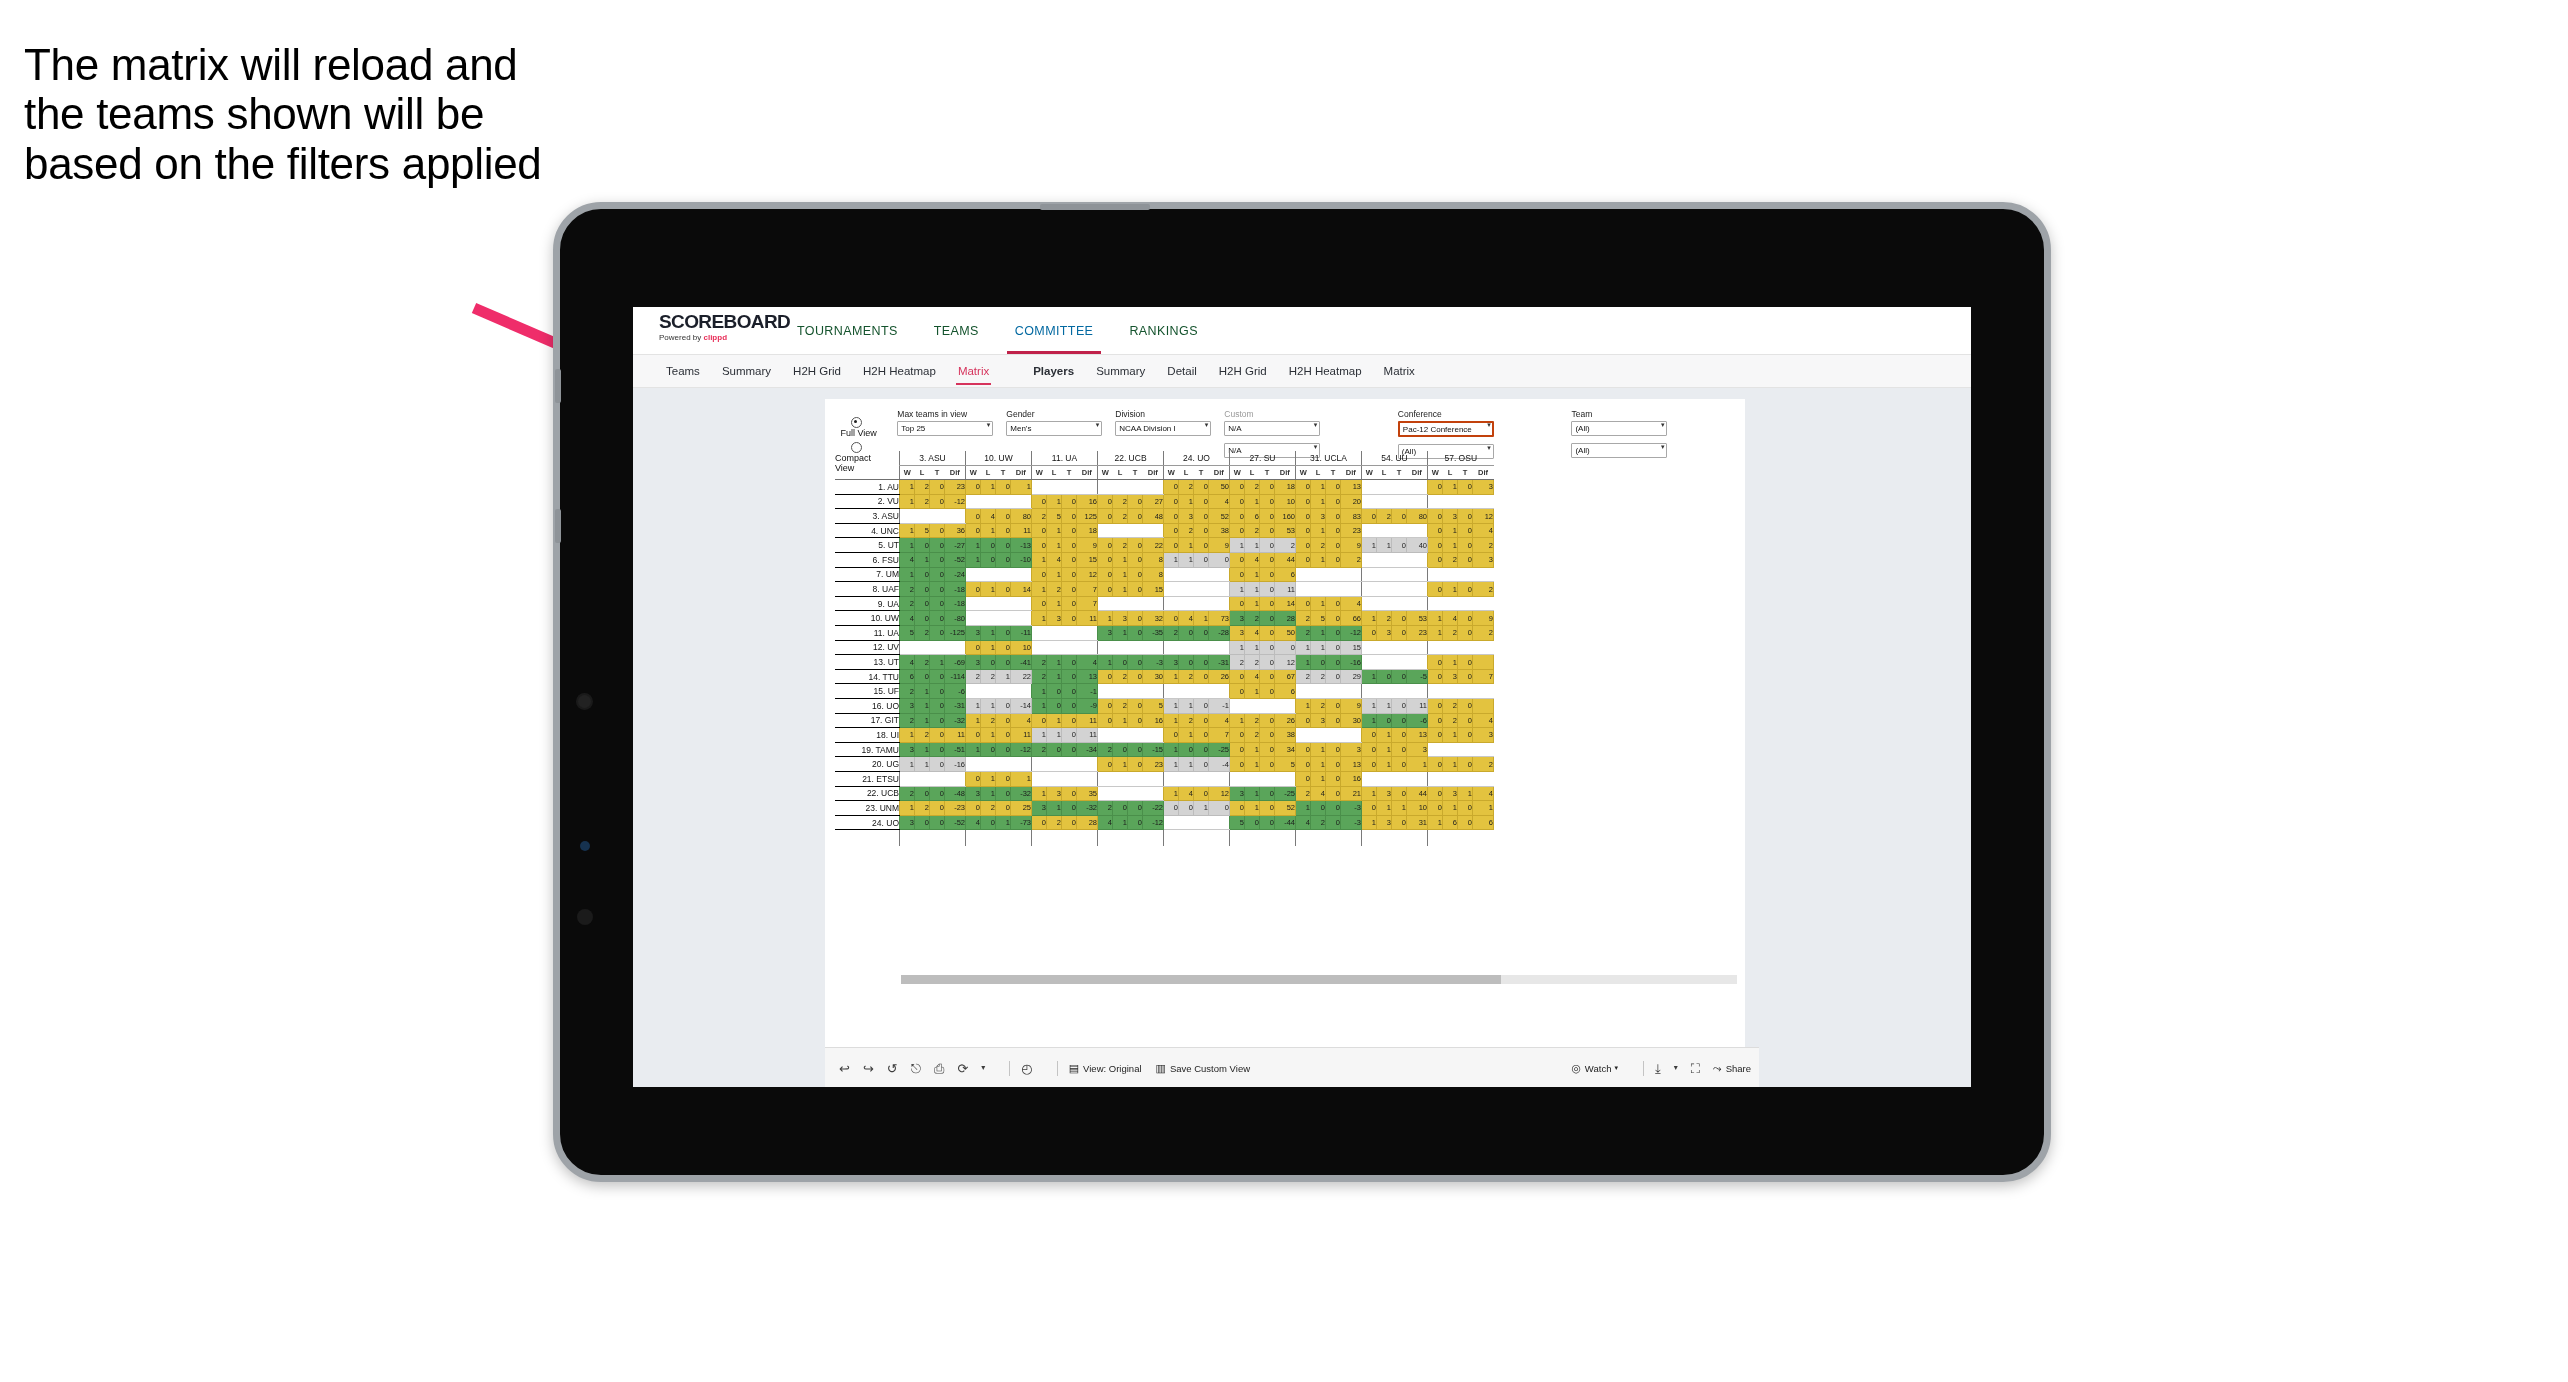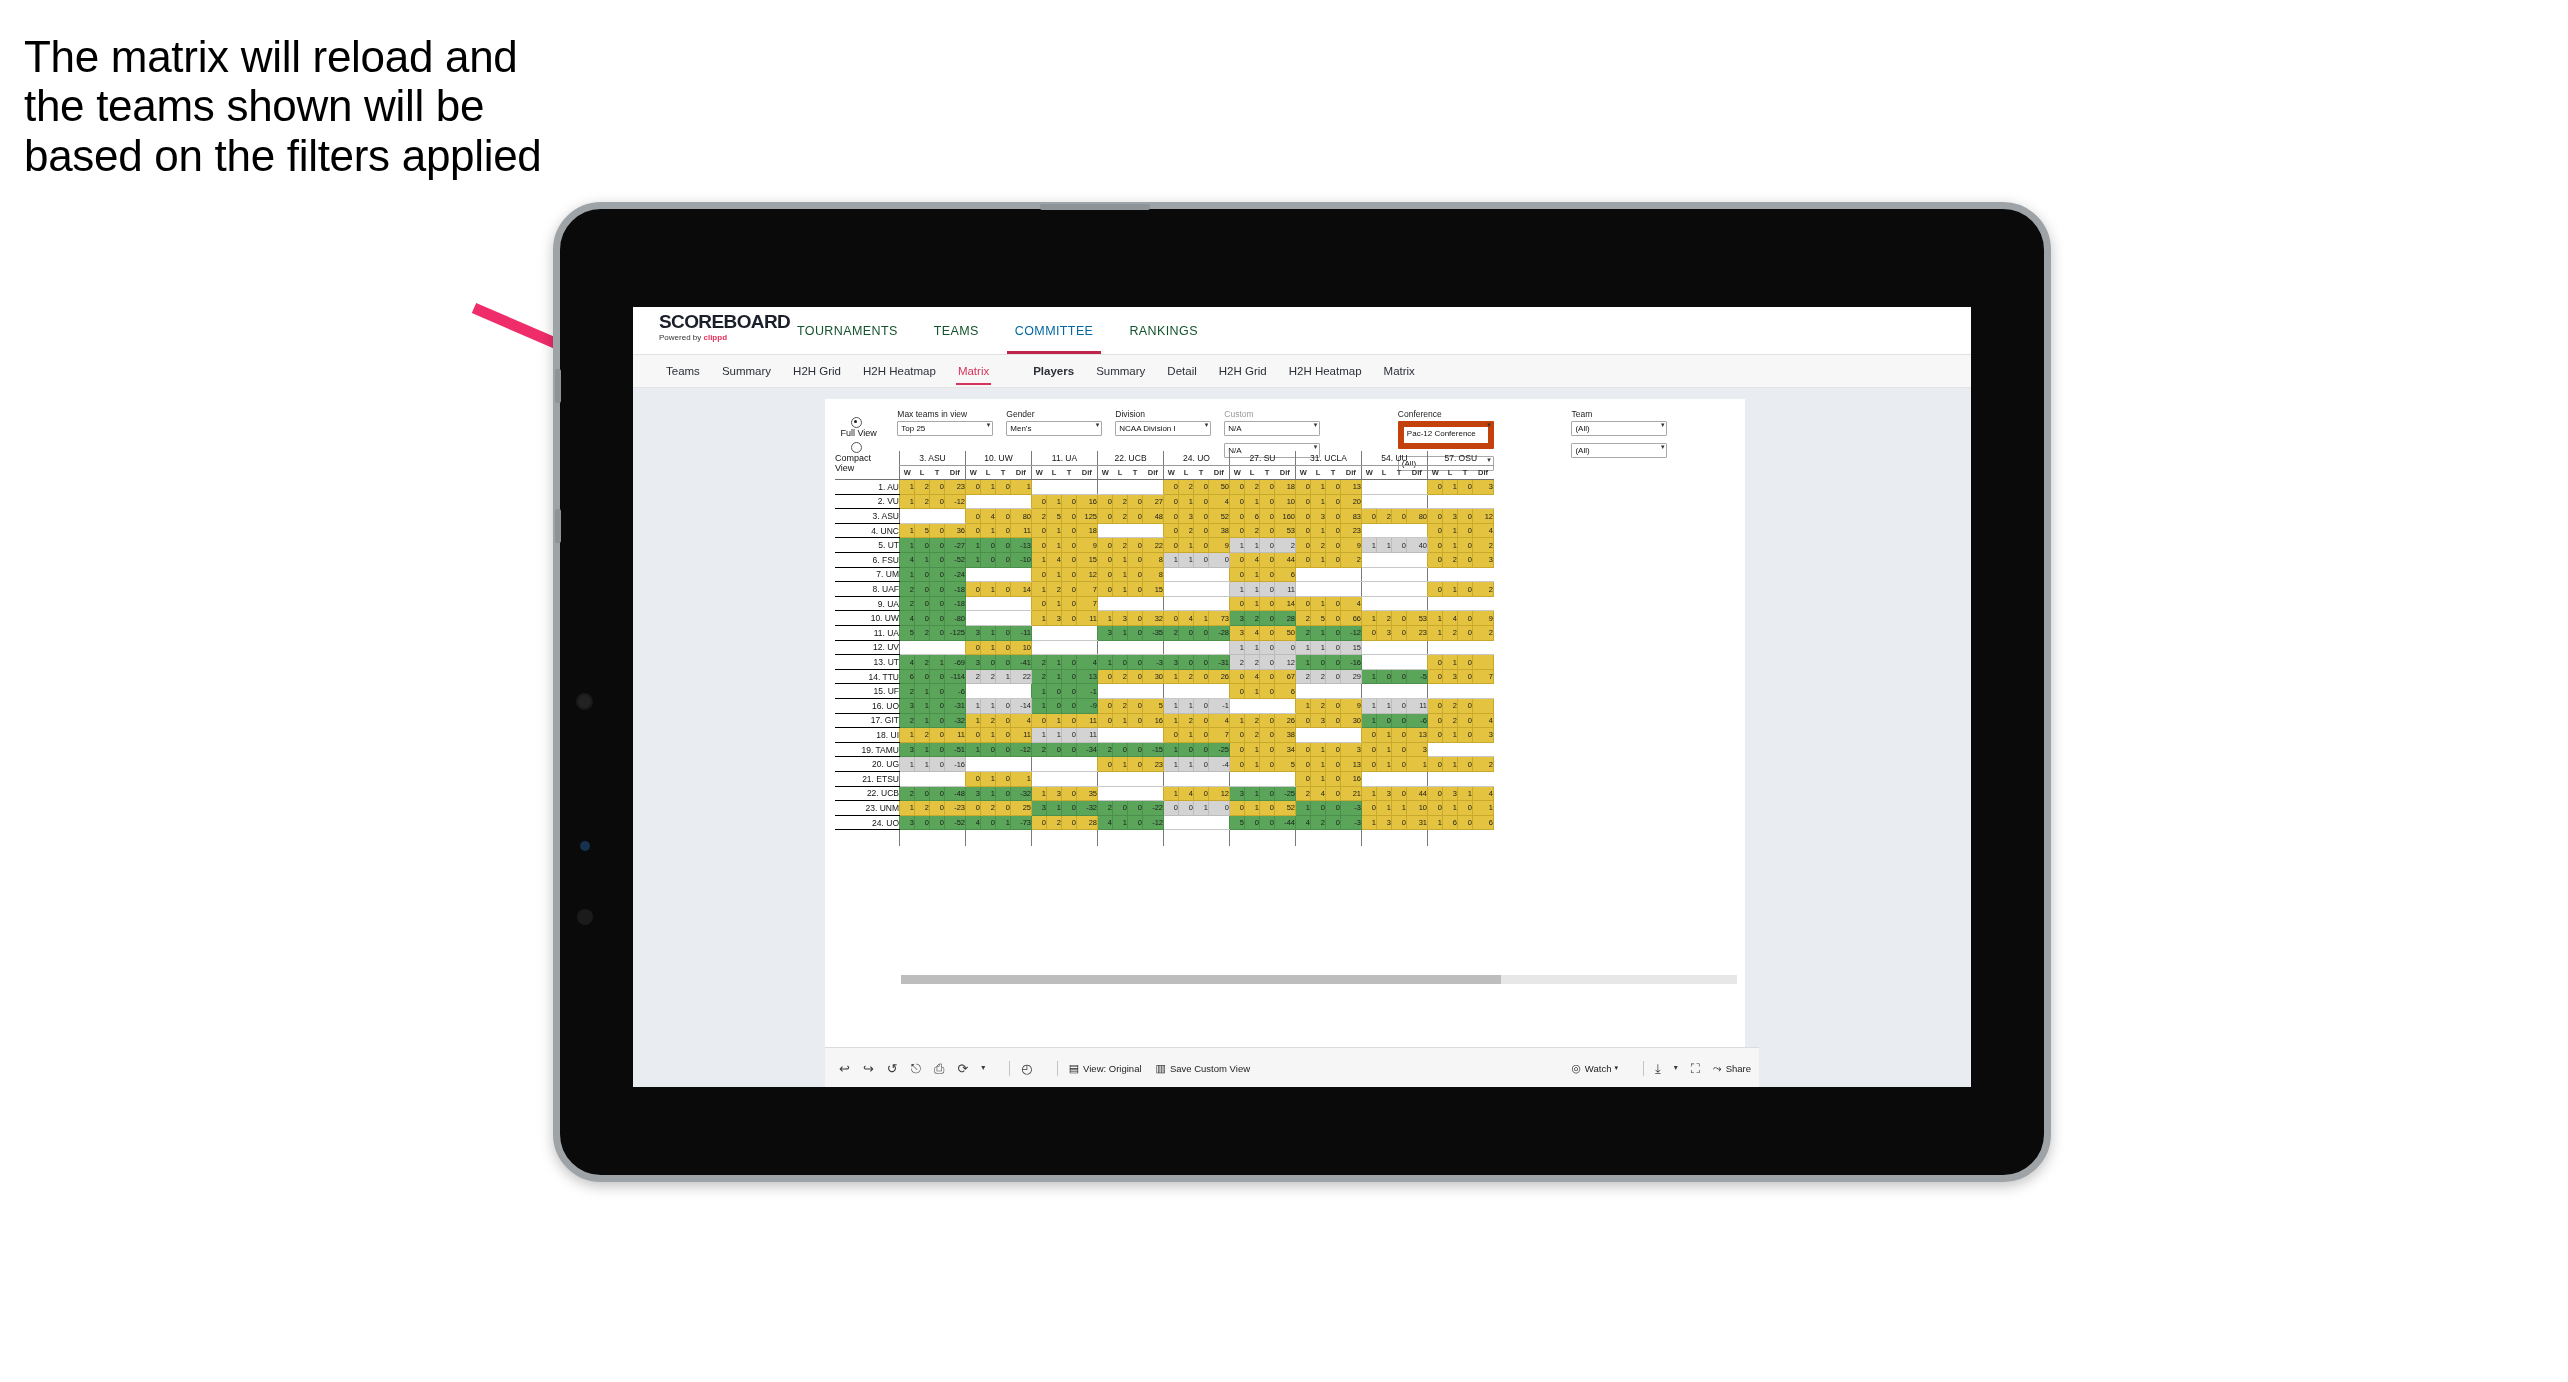--- a/index.html
+++ b/index.html
@@ -3,21 +3,21 @@
 <meta charset="utf-8">
 <style>
   html,body{margin:0;padding:0;}
   body{
     width:2568px;height:1382px;background:#ffffff;overflow:hidden;
     font-family:"Liberation Sans",sans-serif;position:relative;
   }
 
   
   #annotation{
-    position:absolute;left:24px;top:32px;width:520px;
+    position:absolute;left:24px;top:40px;width:520px;
     font-size:44px;line-height:1.12;color:#000;font-family:"Liberation Sans",sans-serif;
     letter-spacing:-0.3px;
   }
   #arrow{position:absolute;left:470px;top:300px;width:480px;height:240px;pointer-events:none;}
 
   
   #device{
     position:absolute;left:553px;top:202px;width:1498px;height:980px;
     background:#0a0a0a;border-radius:48px;
     border:7px solid #9ea3a8;
@@ -72,21 +72,21 @@
   select,.fake-select{
     -webkit-appearance:none;appearance:none;
     width:96px;height:15px;font-size:8px;color:#111;background:#fff;
     border:1px solid #a8a8a8;border-radius:1px;padding:0 12px 0 3px;
     font-family:"Liberation Sans",sans-serif;line-height:13px;box-sizing:border-box;
     position:relative;display:block;margin-bottom:3px;cursor:pointer;
     white-space:nowrap;overflow:hidden;
   }
   .sel-wrap{position:relative;display:inline-block;}
   .sel-wrap:after{content:"▾";position:absolute;right:3px;top:0px;font-size:7px;color:#333;pointer-events:none;}
-  .fake-select.hl{border:6px solid #c2410c;height:28px;}
+  .fake-select.hl{border:2px solid #c2410c;height:16px;}
   .radio-col{margin-right:15px;padding-top:8px;}
   .radio-row{display:flex;align-items:center;font-size:9px;color:#111;margin-bottom:4px;cursor:pointer;flex-direction:column;}
   .radio{width:9px;height:9px;border:1px solid #555;border-radius:50%;margin-right:4px;
          display:inline-block;position:relative;background:#fff;}
   .radio.on:after{content:"";position:absolute;left:2px;top:2px;width:3px;height:3px;border-radius:50%;background:#222;}
 
   
   #matrix-wrap{position:absolute;left:10px;top:52px;width:902px;height:520px;overflow:hidden;}
   table.mx{border-collapse:collapse;font-size:7.5px;font-family:"Liberation Sans",sans-serif;
            color:#1c1c1c;table-layout:fixed;}

